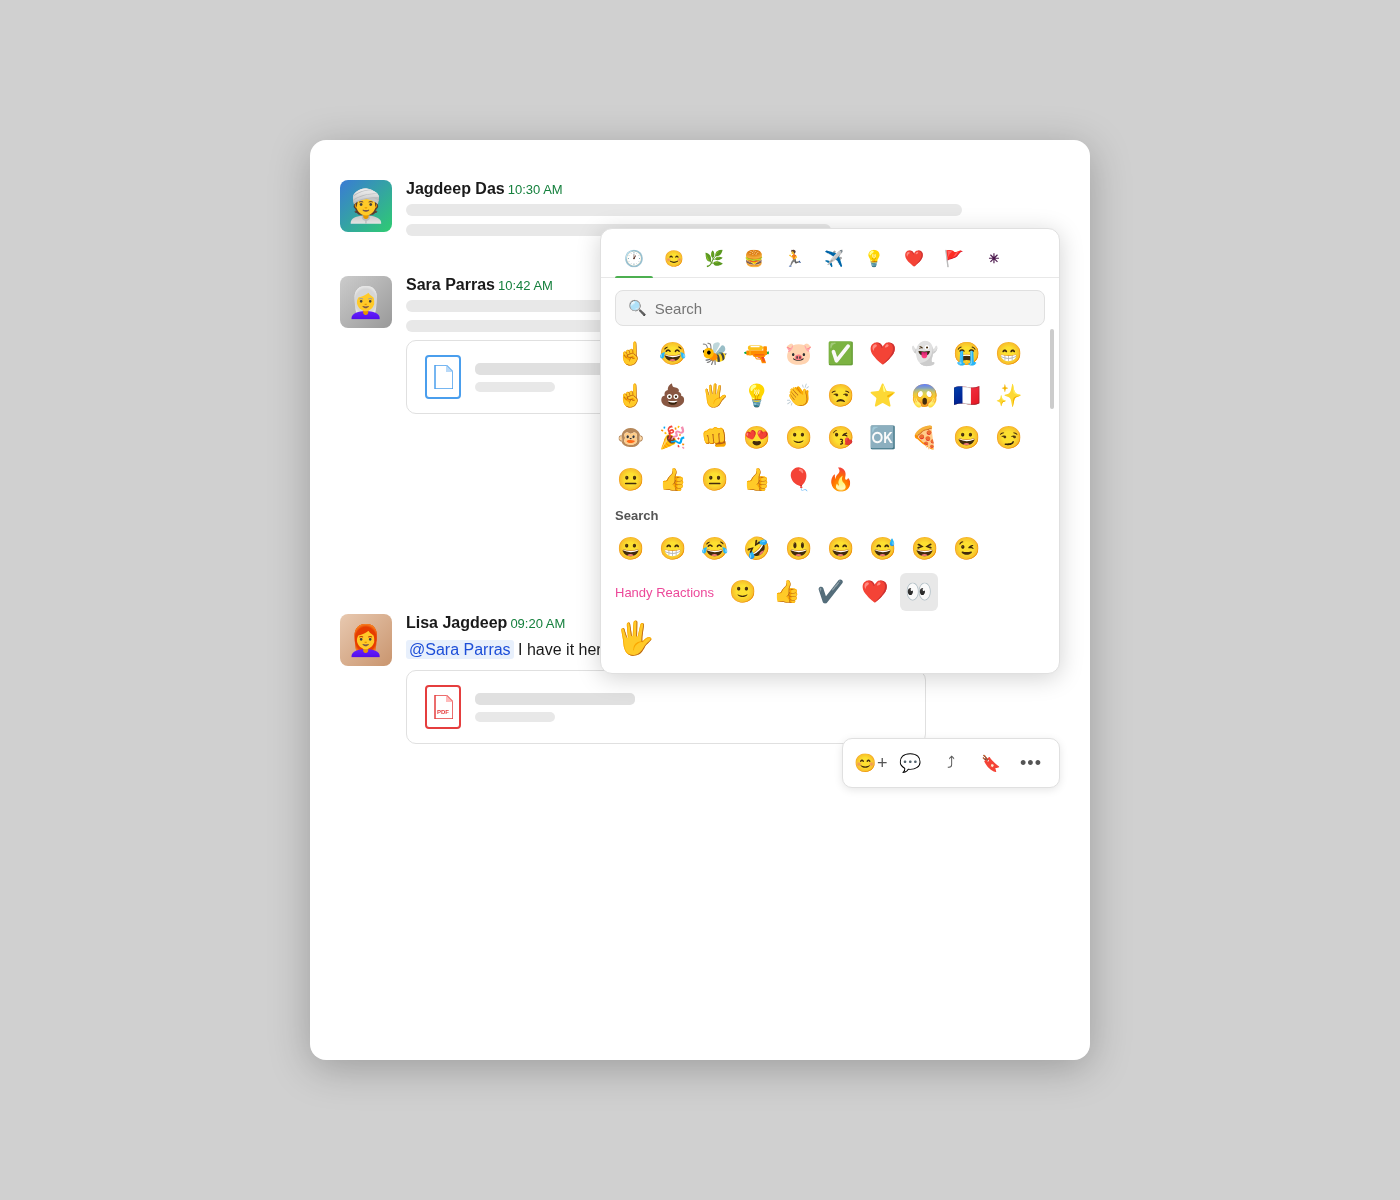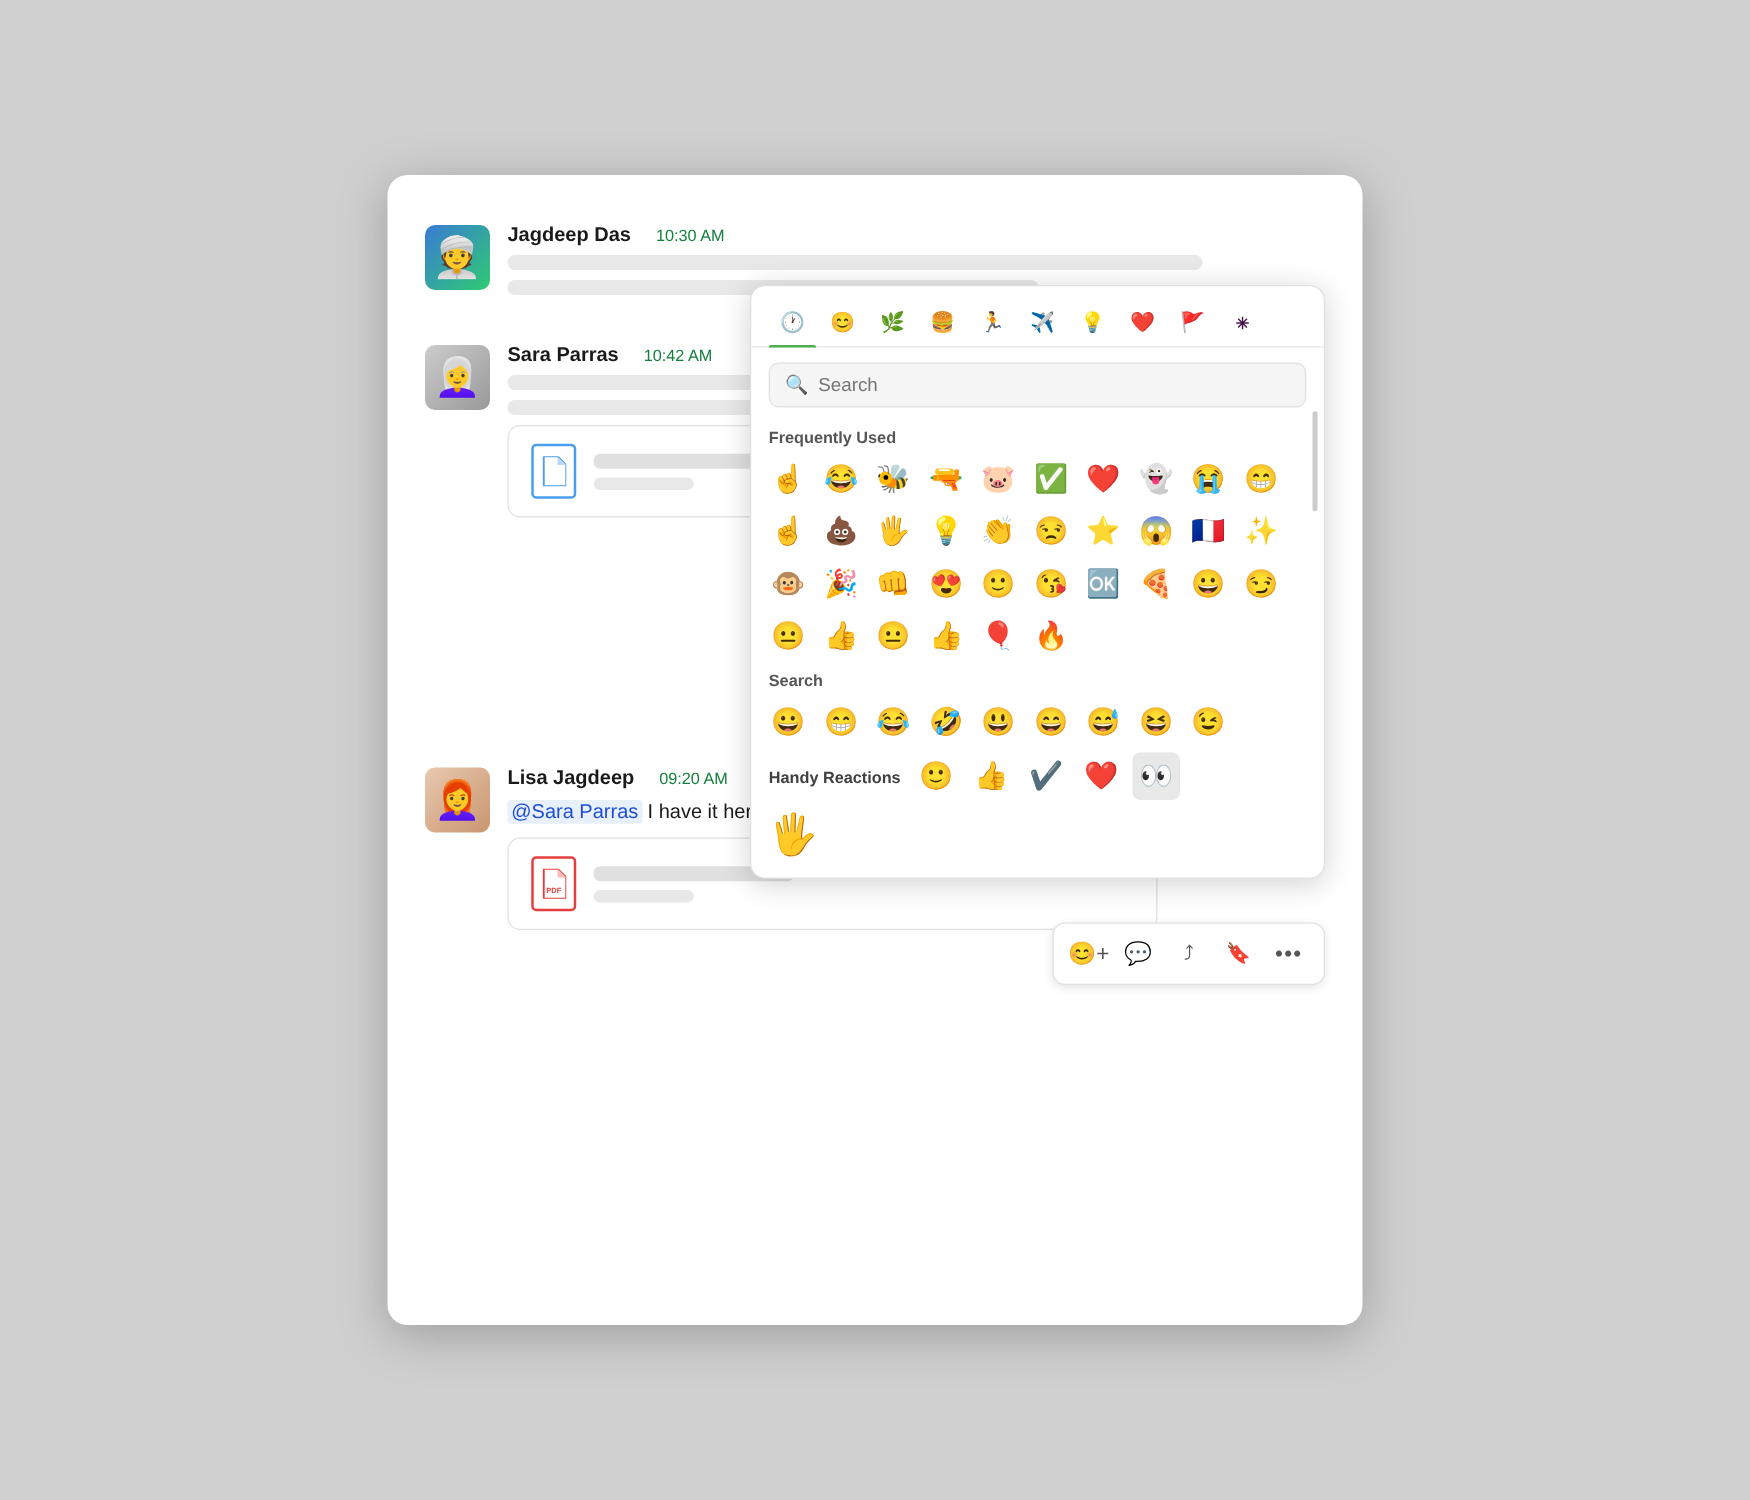--- a/index.html
+++ b/index.html
@@ -54,21 +54,21 @@
       background: linear-gradient(135deg, #e8c9b0 0%, #c9956e 100%);
       display: flex; align-items: center; justify-content: center;
       font-size: 28px;
     }
 
     .message-content { flex: 1; }
 
     .message-header {
       display: flex;
       align-items: baseline;
-      gap: 20px;
+      gap: 3px;
       margin-bottom: 6px;
     }
 
     .sender-name {
       font-weight: 700;
       font-size: 16px;
       color: #1a1a1a;
     }
 
     .timestamp {
@@ -282,22 +282,22 @@
 
     .handy-reactions-row {
       display: flex;
       align-items: center;
       padding: 4px 14px;
       gap: 6px;
     }
 
     .handy-label {
       font-size: 13px;
-      font-weight: 700;
-      color: #404040;
+      font-weight: 400;
+      color: #ec4899;
       margin-right: 4px;
     }
 
     .handy-emoji {
       width: 38px;
       height: 38px;
       display: flex;
       align-items: center;
       justify-content: center;
       font-size: 22px;
@@ -387,21 +387,20 @@
       <button class="emoji-tab">❤️</button>
       <button class="emoji-tab">🚩</button>
       <button class="emoji-tab" style="font-size:13px;font-weight:700;color:#4a154b;">✳</button>
     </div>
 
     <div class="emoji-search-bar">
       <span class="emoji-search-icon">🔍</span>
       <input type="text" placeholder="Search" style="">
     </div>
 
-    <div class="emoji-section-label">Frequently Used</div>
     <div class="emoji-grid">
       <button class="emoji-btn">☝️</button>
       <button class="emoji-btn">😂</button>
       <button class="emoji-btn">🐝</button>
       <button class="emoji-btn">🔫</button>
       <button class="emoji-btn">🐷</button>
       <button class="emoji-btn">✅</button>
       <button class="emoji-btn">❤️</button>
       <button class="emoji-btn">👻</button>
       <button class="emoji-btn">😭</button>

